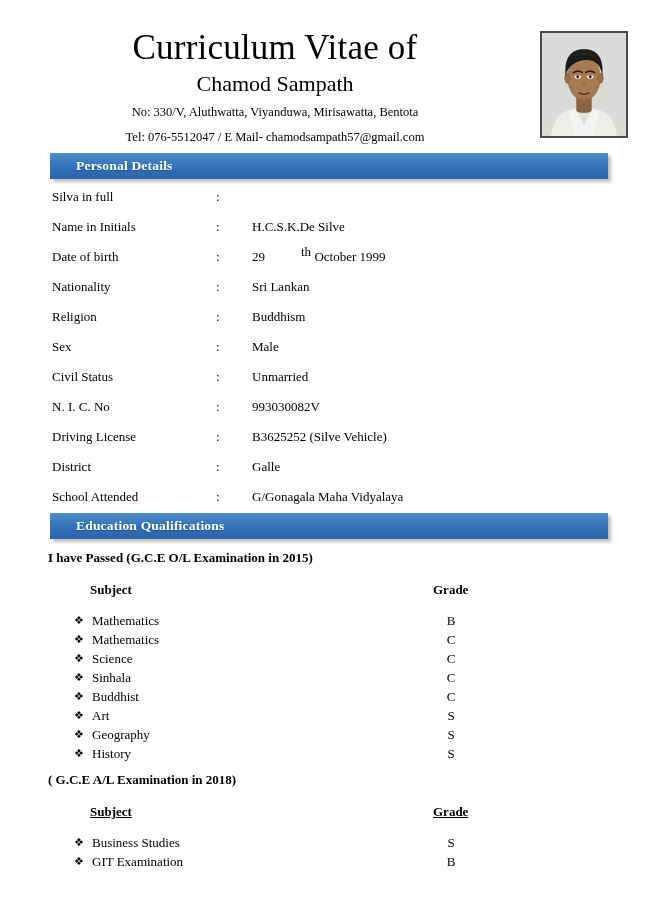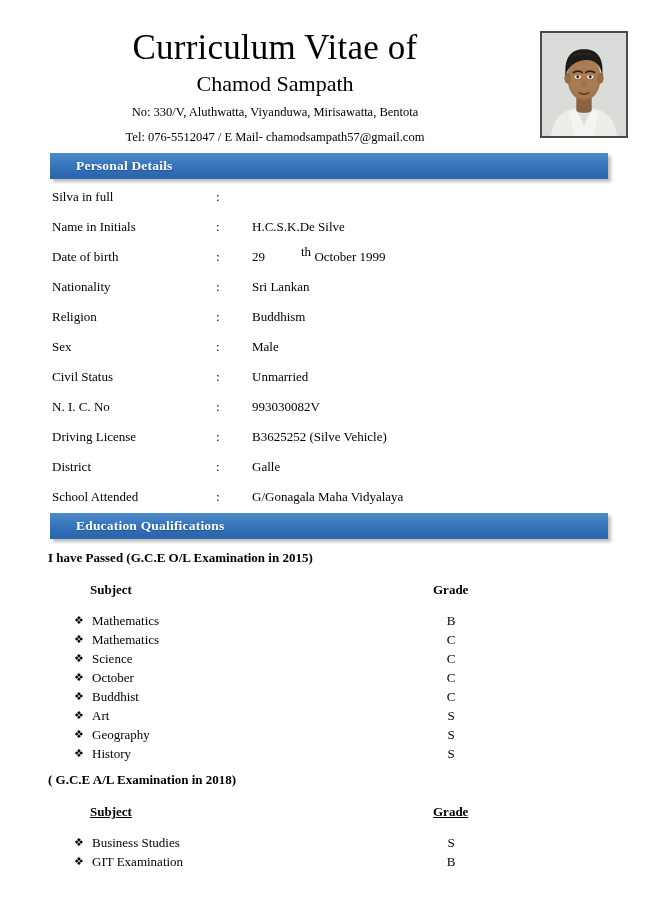--- a/index.html
+++ b/index.html
@@ -368,21 +368,21 @@
         <span class="subj-name">Mathematics</span>
         <span class="subj-grade">C</span>
       </div>
       <div class="subj-row">
         <span class="bullet">❖</span>
         <span class="subj-name">Science</span>
         <span class="subj-grade">C</span>
       </div>
       <div class="subj-row">
         <span class="bullet">❖</span>
-        <span class="subj-name">October</span>
+        <span class="subj-name">Sinhala</span>
         <span class="subj-grade">C</span>
       </div>
       <div class="subj-row">
         <span class="bullet">❖</span>
         <span class="subj-name">Buddhist</span>
         <span class="subj-grade">C</span>
       </div>
       <div class="subj-row">
         <span class="bullet">❖</span>
         <span class="subj-name">Art</span>

